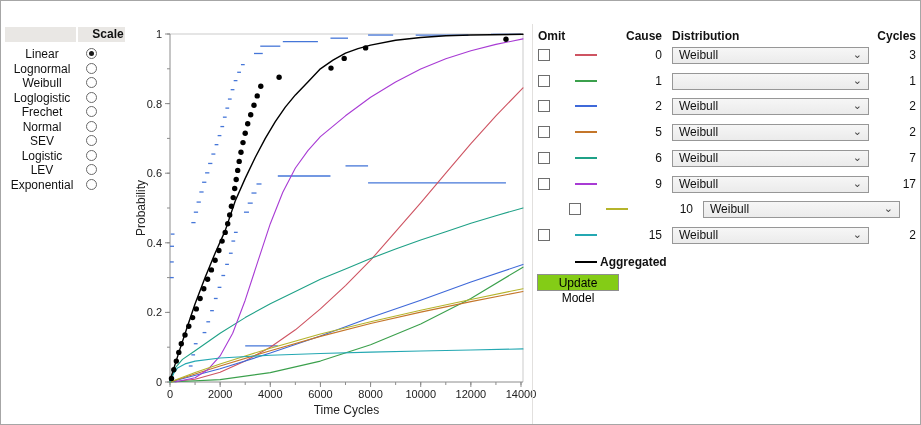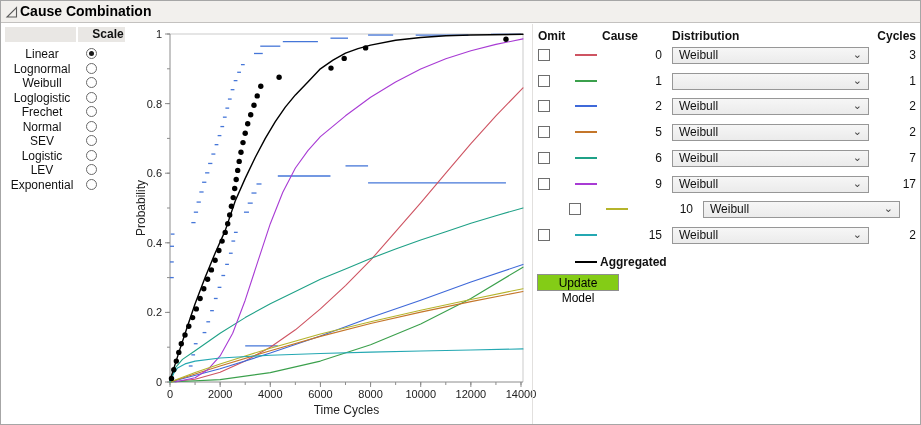--- a/index.html
+++ b/index.html
@@ -23,21 +23,21 @@
   .scale-label{position:absolute;left:0;top:0;width:74px;text-align:center;font-size:12px;line-height:14px;white-space:nowrap;}
   .radio{position:absolute;left:81px;top:1px;width:11px;height:11px;border:1px solid #6a6a6a;border-radius:50%;background:#fff;box-sizing:border-box;}
   .radio.selected::after{content:"";position:absolute;left:2px;top:2px;width:5px;height:5px;border-radius:50%;background:#1a1a1a;}
   
   #vdivider{position:absolute;left:531px;top:23px;width:1px;height:402px;background:#e2e0de;}
   
   #plot{position:absolute;left:134px;top:24px;width:402px;height:398px;}
   
   .col-hdr{position:absolute;top:28px;font-size:12px;font-weight:bold;white-space:nowrap;}
   #hdr-omit{left:537px;}
-  #hdr-cause{left:601px;width:60px;text-align:left;}
+  #hdr-cause{left:601px;width:60px;text-align:right;}
   #hdr-dist{left:671px;}
   #hdr-count{left:860px;width:55px;text-align:right;}
   .crow{position:absolute;left:531px;width:390px;height:25px;}
   .checkbox{position:absolute;left:6px;top:2px;width:12px;height:12px;border:1px solid #6e6e6e;background:#fff;box-sizing:border-box;}
   .swatch{position:absolute;left:43px;top:7px;width:22px;height:2px;}
   .cause-num{position:absolute;left:70px;top:1px;width:60px;text-align:right;font-size:12px;}
   .combo{
     position:absolute;left:140px;top:0;width:197px;height:17px;box-sizing:border-box;
     border:1px solid #979797;background:linear-gradient(#f6f6f6,#ebebeb);
     font-size:12px;line-height:15px;padding-left:6px;cursor:default;white-space:nowrap;overflow:hidden;
@@ -51,26 +51,20 @@
     position:absolute;left:536px;top:273px;width:82px;height:17px;box-sizing:border-box;
     border:1px solid #8f8f8f;background:#84cc16;font-size:12px;line-height:15px;text-align:center;cursor:pointer;
     font-family:"Liberation Sans",sans-serif;
   }
 </style>
 </head>
 <body>
 
 <div id="window">
 
-  <div id="titlebar">
-    <svg class="disclosure" viewBox="0 0 13 13">
-      <path d="M2,11 L11.5,11 L11.5,1.5 Z" fill="none" stroke="#5a5a5a" stroke-width="1.1"></path>
-    </svg>
-    <span class="title">Cause Combination</span>
-  </div>
 
   <div class="hdr-box" id="scale-hdr-blank"></div>
   <div class="hdr-box" id="scale-hdr">Scale</div>
   <div id="scale-options">
       <div class="scale-row" style="top: 46px;">
         <span class="scale-label">Linear</span>
         <span class="radio selected"></span>
       </div>
       <div class="scale-row" style="top: 60.55px;">
         <span class="scale-label">Lognormal</span>

